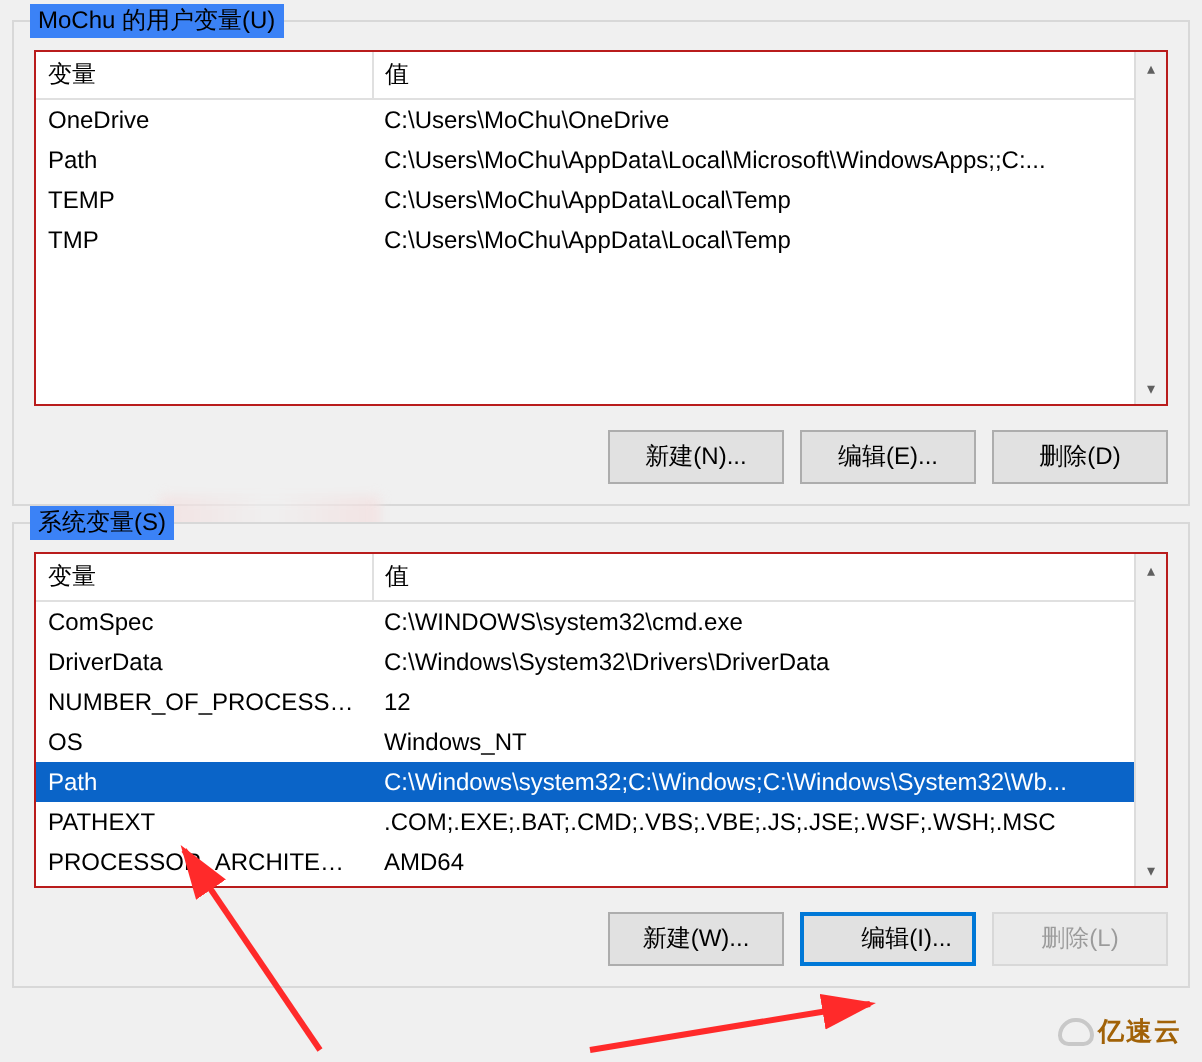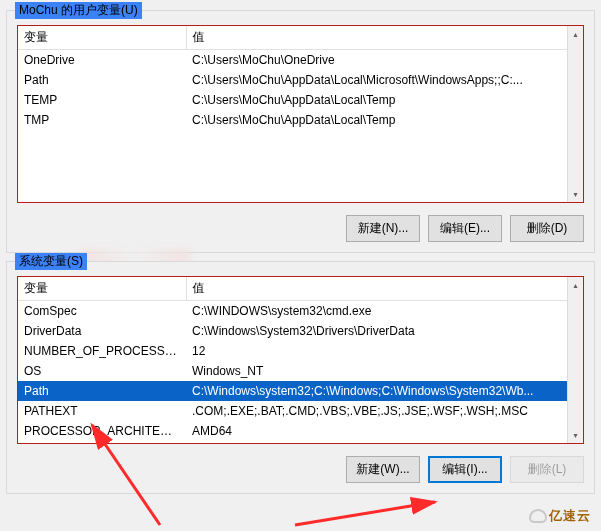--- a/index.html
+++ b/index.html
@@ -74,28 +74,29 @@
     .buttons {
       display: flex;
       justify-content: flex-end;
       gap: 8px;
       margin-top: 12px;
     }
     button {
       font-family: inherit;
       font-size: 12px;
       padding: 4px 0;
-      width: 74px;
+      width: 88px;
       background: #e1e1e1;
       border: 1px solid #adadad;
       cursor: pointer;
     }
     button.highlight {
       border: 2px solid #0078d7;
-      padding: 3px 0;
+      padding: 3px 10px;
+      text-align: right;
     }
     .scrollbar-stub {
       position: absolute;
       right: 0;
       top: 0;
       bottom: 0;
       width: 16px;
       background: #f0f0f0;
       border-left: 1px solid #dcdcdc;
     }

